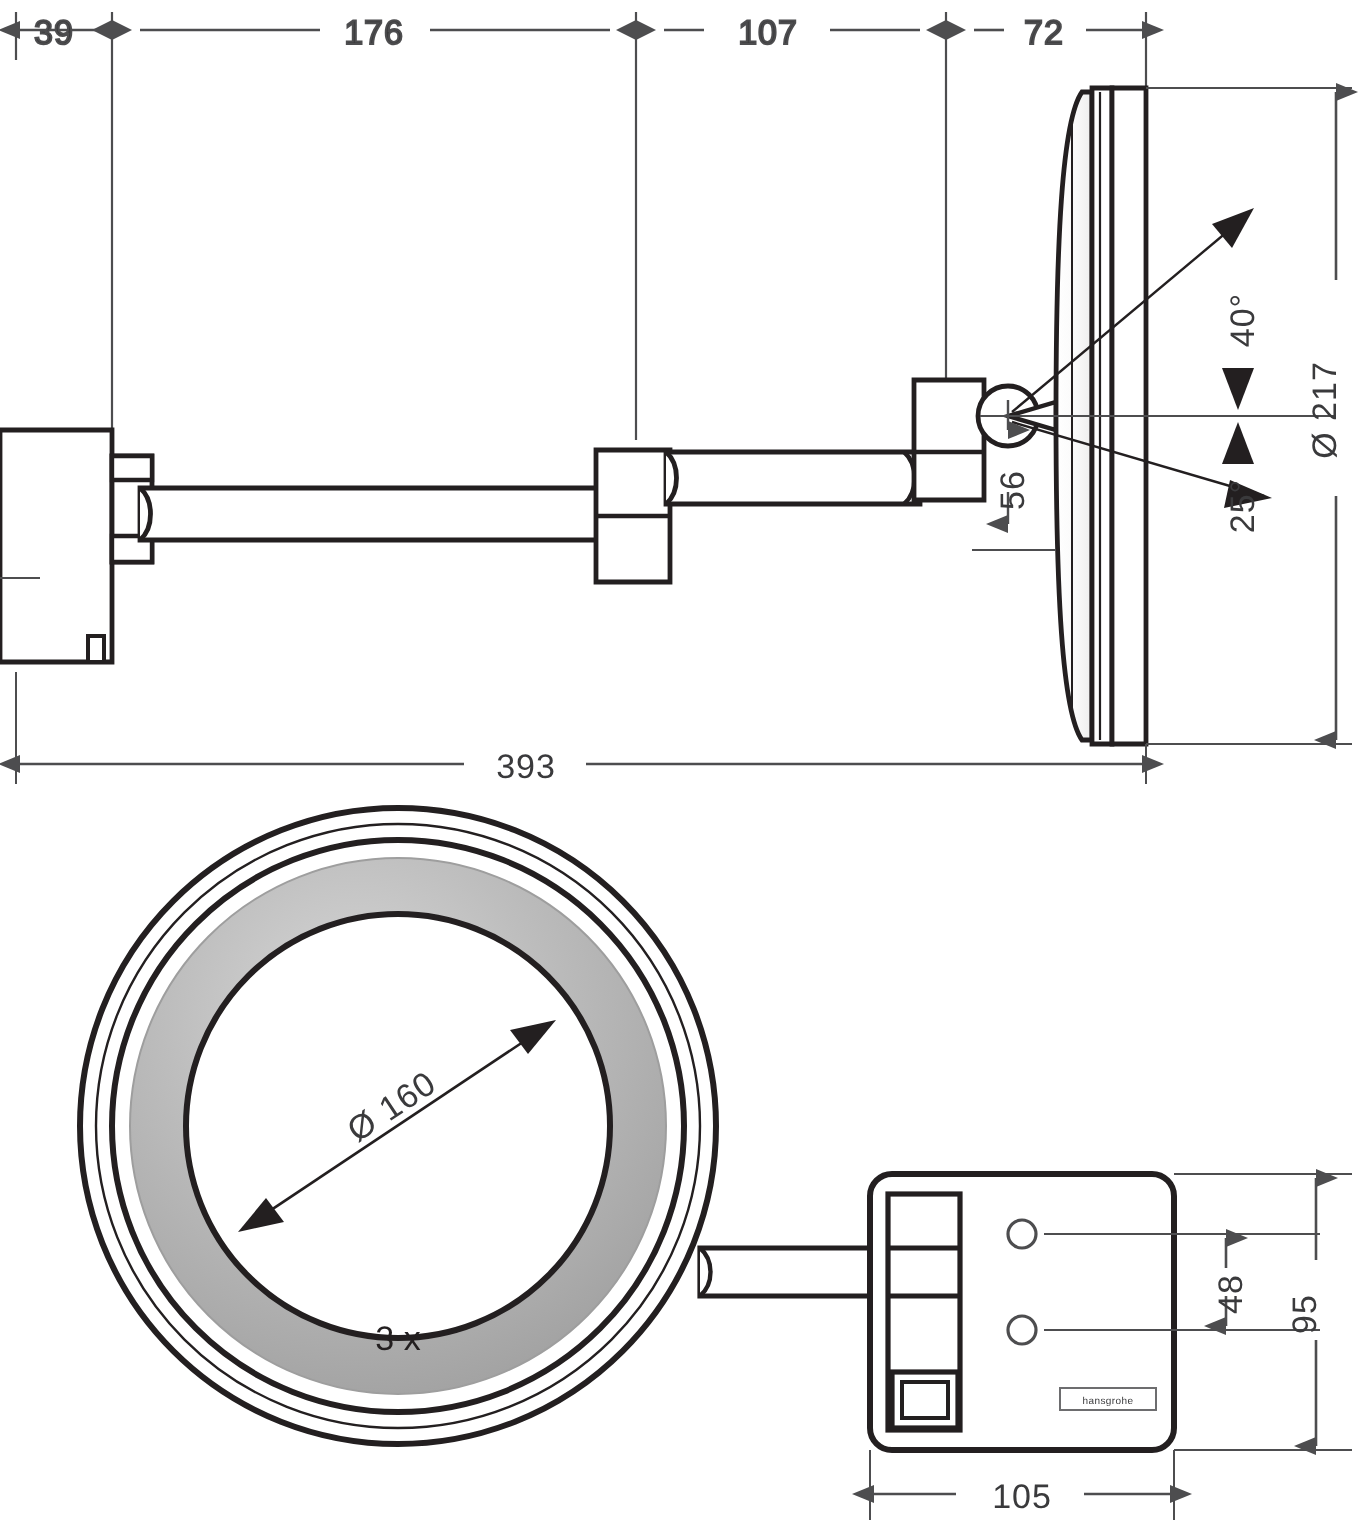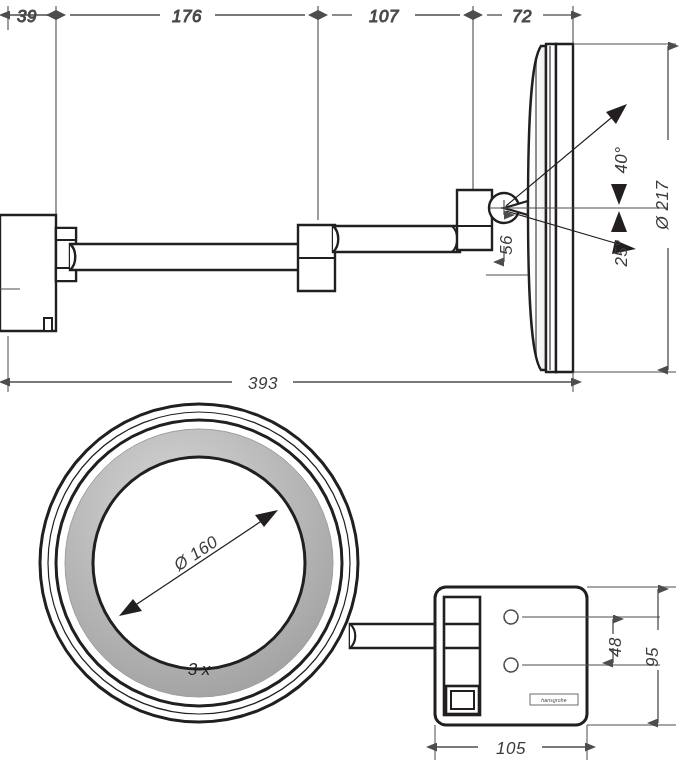--- a/index.html
+++ b/index.html
@@ -4,21 +4,21 @@
 <title>Technical Drawing</title>
 <style>
   html,body{margin:0;padding:0;background:#ffffff;}
   body{
     width:684px;height:762px;
     font-family:"Liberation Sans","DejaVu Sans",sans-serif;
     color:#231f20;
     overflow:hidden;
     position:relative;
   }
-  #drawing-root{position:absolute;left:0;top:0;width:684px;height:762px;font-style:italic;}
+  #drawing-root{position:absolute;left:0;top:0;width:684px;height:762px;}
   svg{display:block;}
   .dimtext{
     font-family:"Liberation Sans","DejaVu Sans",sans-serif;
     font-size:17px;
     fill:#3a3a3c;
     letter-spacing:0.5px;
   }
   .brandtext{
     font-family:"Liberation Sans","DejaVu Sans",sans-serif;
     font-size:5px;

